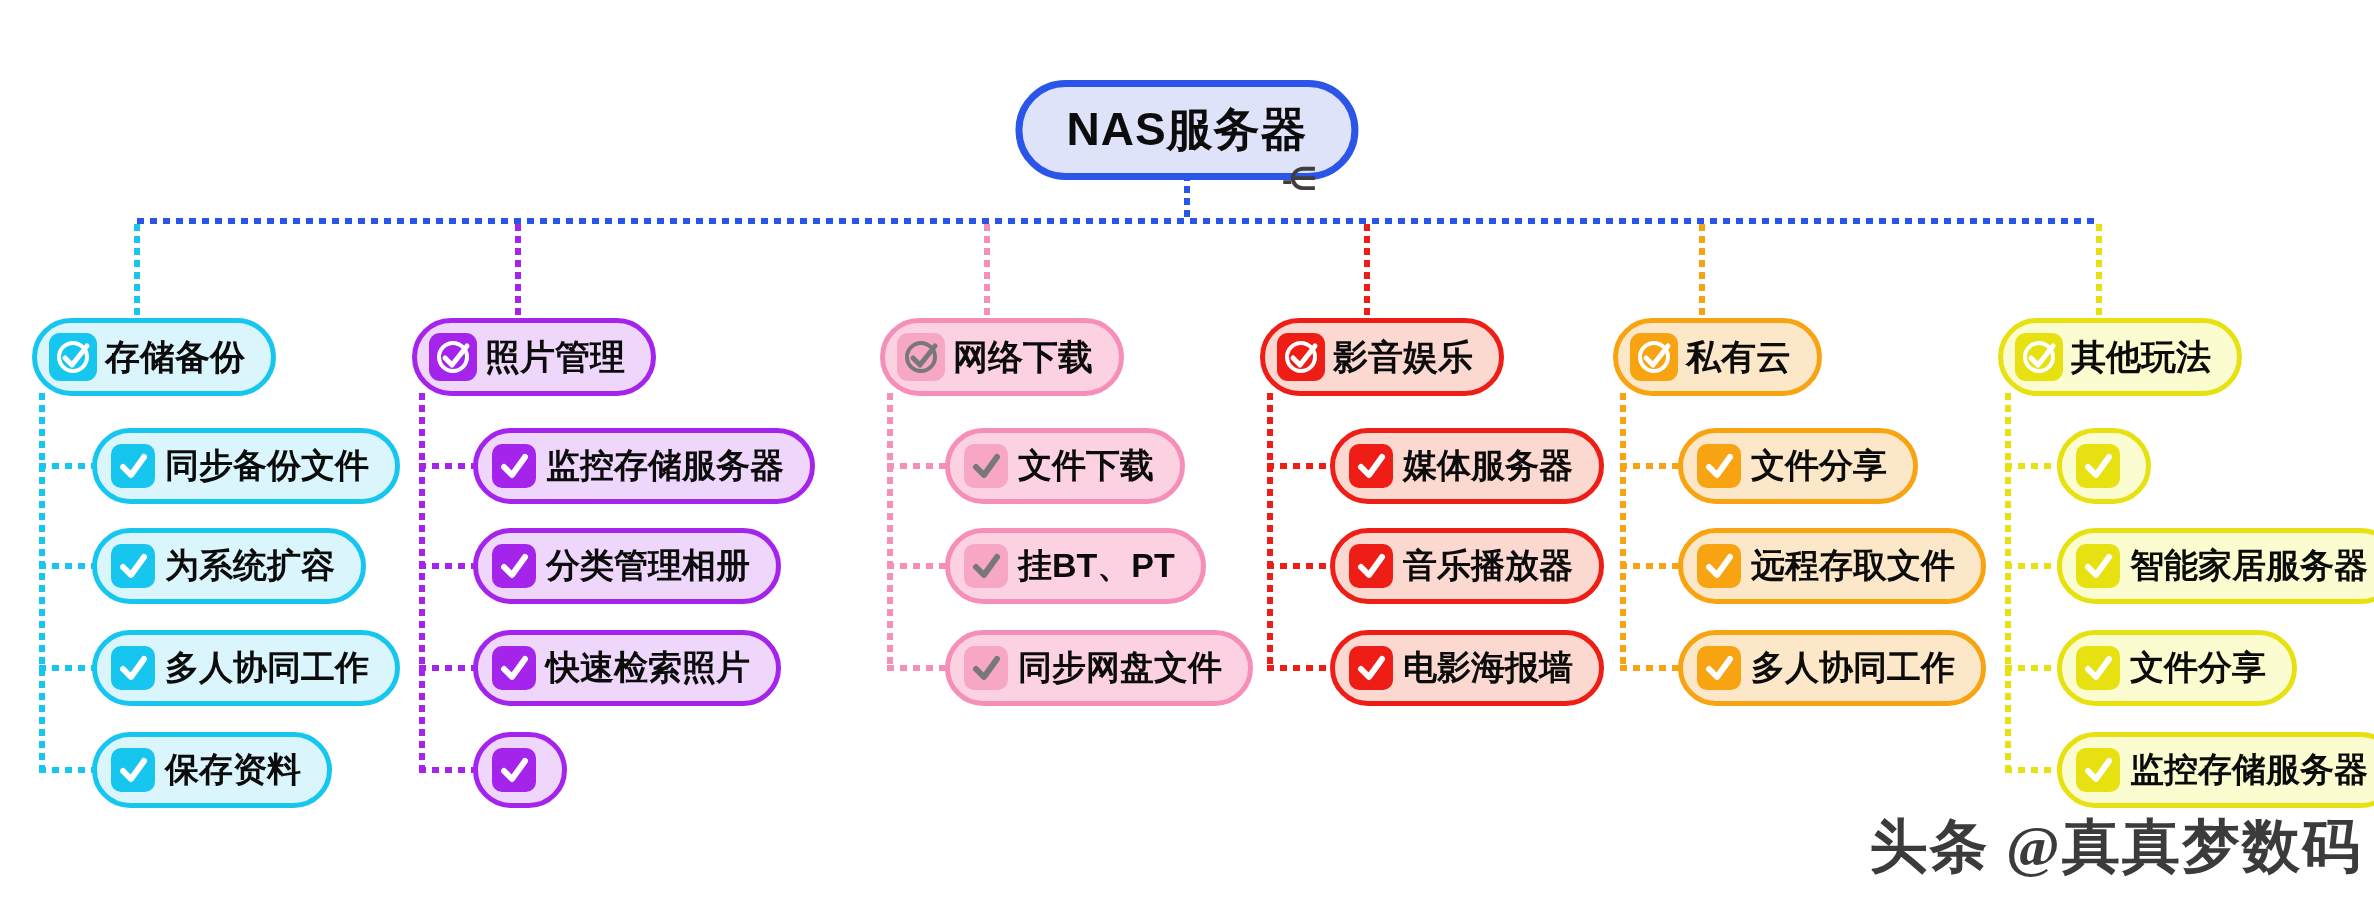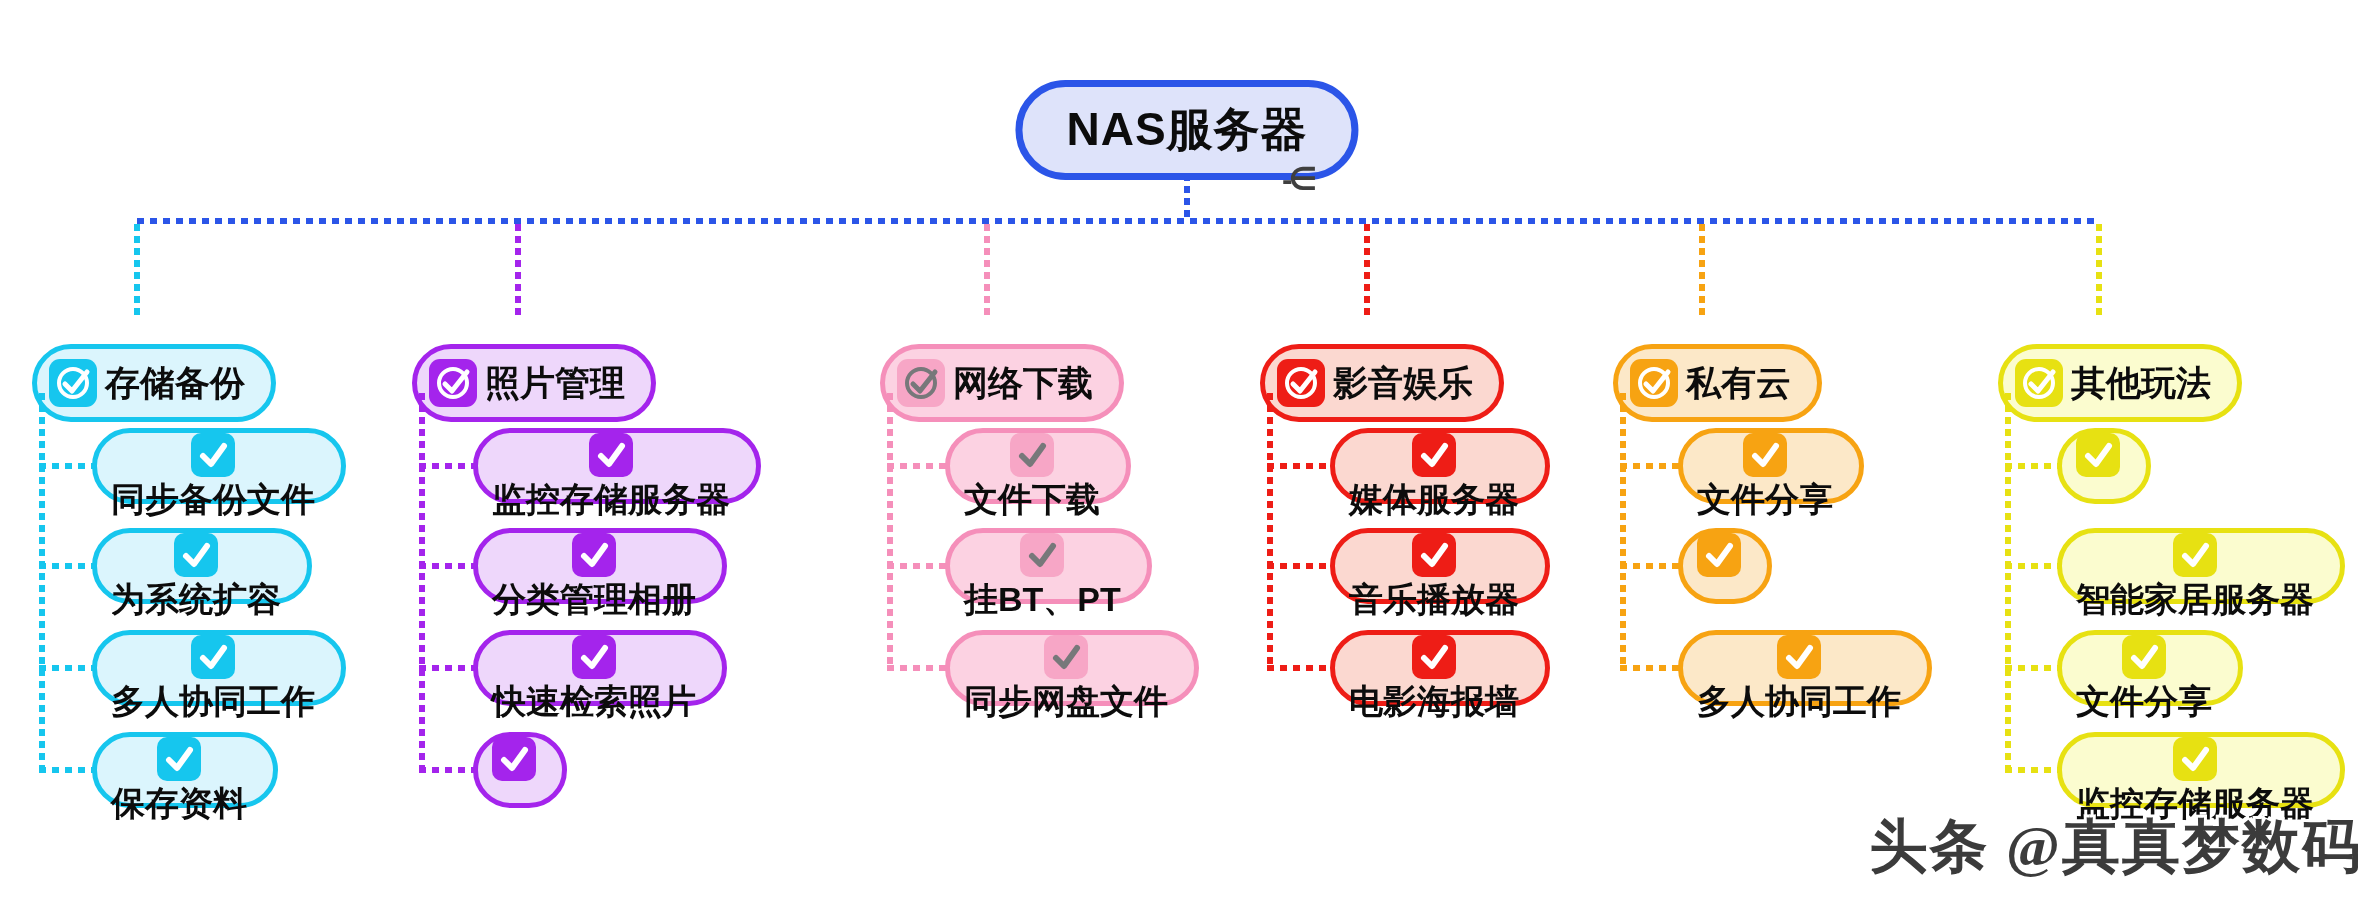--- a/index.html
+++ b/index.html
@@ -20,31 +20,31 @@
     padding:16px 44px;border:7px solid #2b55e8;border-radius:52px;background:#dee3fa;
     font-size:46px;font-weight:700;letter-spacing:1px;
   }
   .collapse{position:absolute;left:1282px;top:160px;font-size:32px;font-weight:700;color:#3f3f3f;letter-spacing:-4px}
 
   
   .drop{top:224px;height:94px;left:var(--dx);--lc:var(--c)}
   .head{
     position:absolute;left:var(--x);top:318px;height:78px;display:flex;align-items:center;gap:8px;
     padding:0 26px 0 12px;background:var(--f);border:5px solid var(--c);border-radius:42px;
-    font-size:35px;font-weight:700;white-space:nowrap;margin-top:26px;
+    font-size:35px;font-weight:700;white-space:nowrap;
   }
   .cline{left:var(--lx);top:393px;--lc:var(--c)}
   .cline.n4{height:380px}
   .cline.n3{height:278px}
   .stub{--lc:var(--c);left:var(--lx);width:calc(var(--cx) - var(--lx) + 4px)}
   .s0{top:463px}.s1{top:563px}.s2{top:665px}.s3{top:767px}
   .child{
-    position:absolute;left:var(--cx);height:76px;display:flex;align-items:center;
+    position:absolute;left:var(--cx);height:76px;display:flex;align-items:center;gap:10px;
     padding:0 26px 0 14px;background:var(--f);border:5px solid var(--c);border-radius:40px;
-    font-size:34px;font-weight:700;white-space:nowrap;flex-direction:column;
+    font-size:34px;font-weight:700;white-space:nowrap;
   }
   .row0{top:428px}.row1{top:528px}.row2{top:630px}.row3{top:732px}
 
   
   .hicon{width:48px;height:48px;flex:0 0 auto;display:block}
   .hicon rect{fill:var(--ib)}
   .hicon circle{fill:none;stroke:var(--ck);stroke-width:4}
   .hicon path{fill:none;stroke:var(--ck);stroke-width:5;stroke-linecap:round;stroke-linejoin:round}
   .cicon{width:44px;height:44px;flex:0 0 auto;display:block}
   .cicon rect{fill:var(--ib)}
@@ -257,20 +257,21 @@
         <rect width="44" height="44" rx="10"></rect>
         <path d="M12 23 l8 8 L33 13"></path>
       </svg>
     <span>文件分享</span>
   </div>
   <div class="child row1">
     <svg class="cicon" viewBox="0 0 44 44">
         <rect width="44" height="44" rx="10"></rect>
         <path d="M12 23 l8 8 L33 13"></path>
       </svg>
+    <span>远程存取文件</span>
   </div>
   <div class="child row2">
     <svg class="cicon" viewBox="0 0 44 44">
         <rect width="44" height="44" rx="10"></rect>
         <path d="M12 23 l8 8 L33 13"></path>
       </svg>
     <span>多人协同工作</span>
   </div>
 </div>
 

